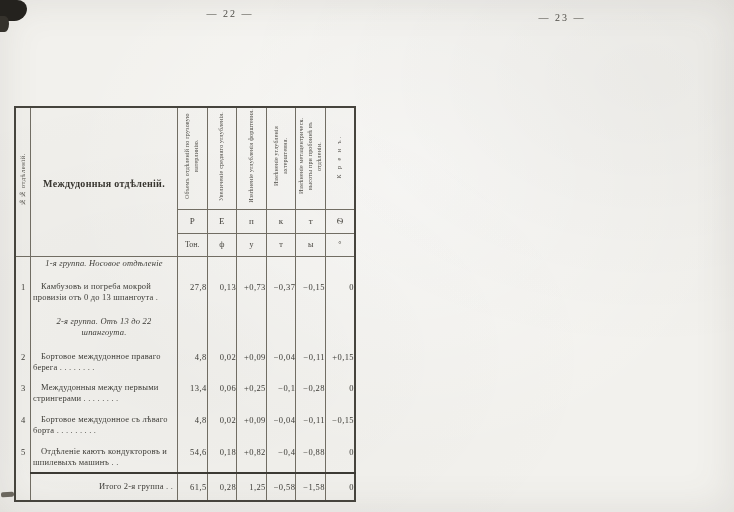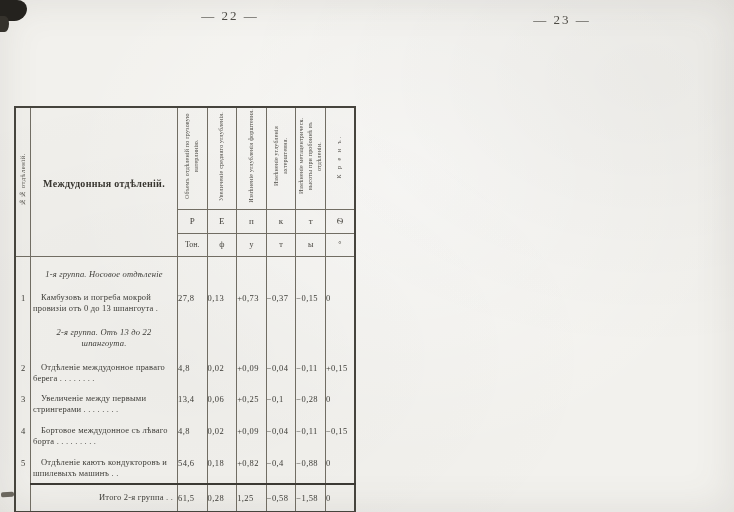--- a/index.html
+++ b/index.html
@@ -14,21 +14,21 @@
         box-shadow:inset 0 0 40px rgba(90,85,70,0.12);}
   .blob-tl{position:absolute;left:0;top:0;width:27px;height:21px;background:#24221e;
            border-radius:0 55% 70% 0/0 60% 90% 0;}
   .blob-tl2{position:absolute;left:0;top:16px;width:9px;height:16px;background:#35322c;
             border-radius:0 80% 80% 0;}
   .blob-bl{position:absolute;left:1px;top:492px;width:13px;height:5px;background:#6b675e;
            border-radius:2px;transform:rotate(-4deg);}
   .page{position:absolute;top:0;height:512px;}
   .page-left{left:0;width:367px;}
   .page-right{left:367px;width:367px;}
-  .pagenum{position:absolute;font-size:13px;letter-spacing:2px;color:#4c4a44;
+  .pagenum{position:absolute;font-size:10px;letter-spacing:2px;color:#4c4a44;
            text-align:center;width:90px;}
   .pagenum.pl{left:185px;top:8px;}
   .pagenum.pr{left:150px;top:12px;}
   .title{position:absolute;left:4px;top:52px;width:360px;text-align:center;
          font-weight:bold;font-size:16.5px;line-height:1.32;letter-spacing:1px;
          color:#504e48;text-shadow:0 0 0.4px #504e48;}
   
   .tablewrap{position:absolute;}
   .tablewrap.left{left:14px;top:106px;width:342px;}
   table{border-collapse:collapse;table-layout:fixed;width:100%;color:#3b3a35;}
@@ -49,25 +49,25 @@
   .vtext.vnum{max-height:140px;font-size:6.5px;letter-spacing:0.6px;}
   .vtext.kren{letter-spacing:2px;}
   .sym{font-size:9px;color:#45433d;}
   .unit{font-size:8px;color:#45433d;}
   .name-h span.namehead{font-size:10px;font-weight:bold;letter-spacing:0.3px;color:#37352f;}
   
   tbody td{border-top:none;border-bottom:none;font-size:8.5px;vertical-align:top;}
   tbody td.numcell{text-align:center;padding-top:7px;color:#3b3a35;}
   tbody td.namecell{padding:6px 2px 4px 2px;text-indent:8px;line-height:1.28;
                     letter-spacing:0.2px;}
-  tbody td.valcell{text-align:left;padding-top:7px;letter-spacing:0.4px;
+  tbody td.valcell{text-align:right;padding-top:7px;letter-spacing:0.4px;
                    white-space:nowrap;}
   tr.group td.namecell{font-style:italic;text-align:center;text-indent:0;
                        padding:9px 4px 6px 4px;line-height:1.35;}
-  tr.group:first-child td.namecell{padding-top:12px;}
+  tr.group:first-child td.namecell{padding-top:1px;}
   tr.total td{border-top:2px solid #3c3a34;}
   tr.total td.numcell{border-top:none;}
   tr.total td.namecell{text-align:right;text-indent:0;padding:7px 4px 8px 0;}
   tr.total td.valcell{padding-top:8px;}
 </style>
 </head>
 <body>
 
 <div class="scan">
   <div class="blob-tl"></div>
@@ -134,31 +134,31 @@
               <td class="namecell">2-я группа. Отъ 13 до 22 шпангоута.</td>
               <td class="valcell"></td>
               <td class="valcell"></td>
               <td class="valcell"></td>
               <td class="valcell"></td>
               <td class="valcell"></td>
               <td class="valcell"></td>
             </tr>
             <tr class="item">
               <td class="numcell">2</td>
-              <td class="namecell">Отдѣленіе междудонное праваго берега . . . . . . . .</td>
+              <td class="namecell">Бортовое междудонное праваго берега . . . . . . . .</td>
               <td class="valcell">4,8</td>
               <td class="valcell">0,02</td>
               <td class="valcell">+0,09</td>
               <td class="valcell">−0,04</td>
               <td class="valcell">−0,11</td>
               <td class="valcell">+0,15</td>
             </tr>
             <tr class="item">
               <td class="numcell">3</td>
-              <td class="namecell">Увеличеніе между первыми стрингерами . . . . . . . .</td>
+              <td class="namecell">Междудонныя между первыми стрингерами . . . . . . . .</td>
               <td class="valcell">13,4</td>
               <td class="valcell">0,06</td>
               <td class="valcell">+0,25</td>
               <td class="valcell">−0,1</td>
               <td class="valcell">−0,28</td>
               <td class="valcell">0</td>
             </tr>
             <tr class="item">
               <td class="numcell">4</td>
               <td class="namecell">Бортовое междудонное съ лѣваго борта . . . . . . . . .</td>

